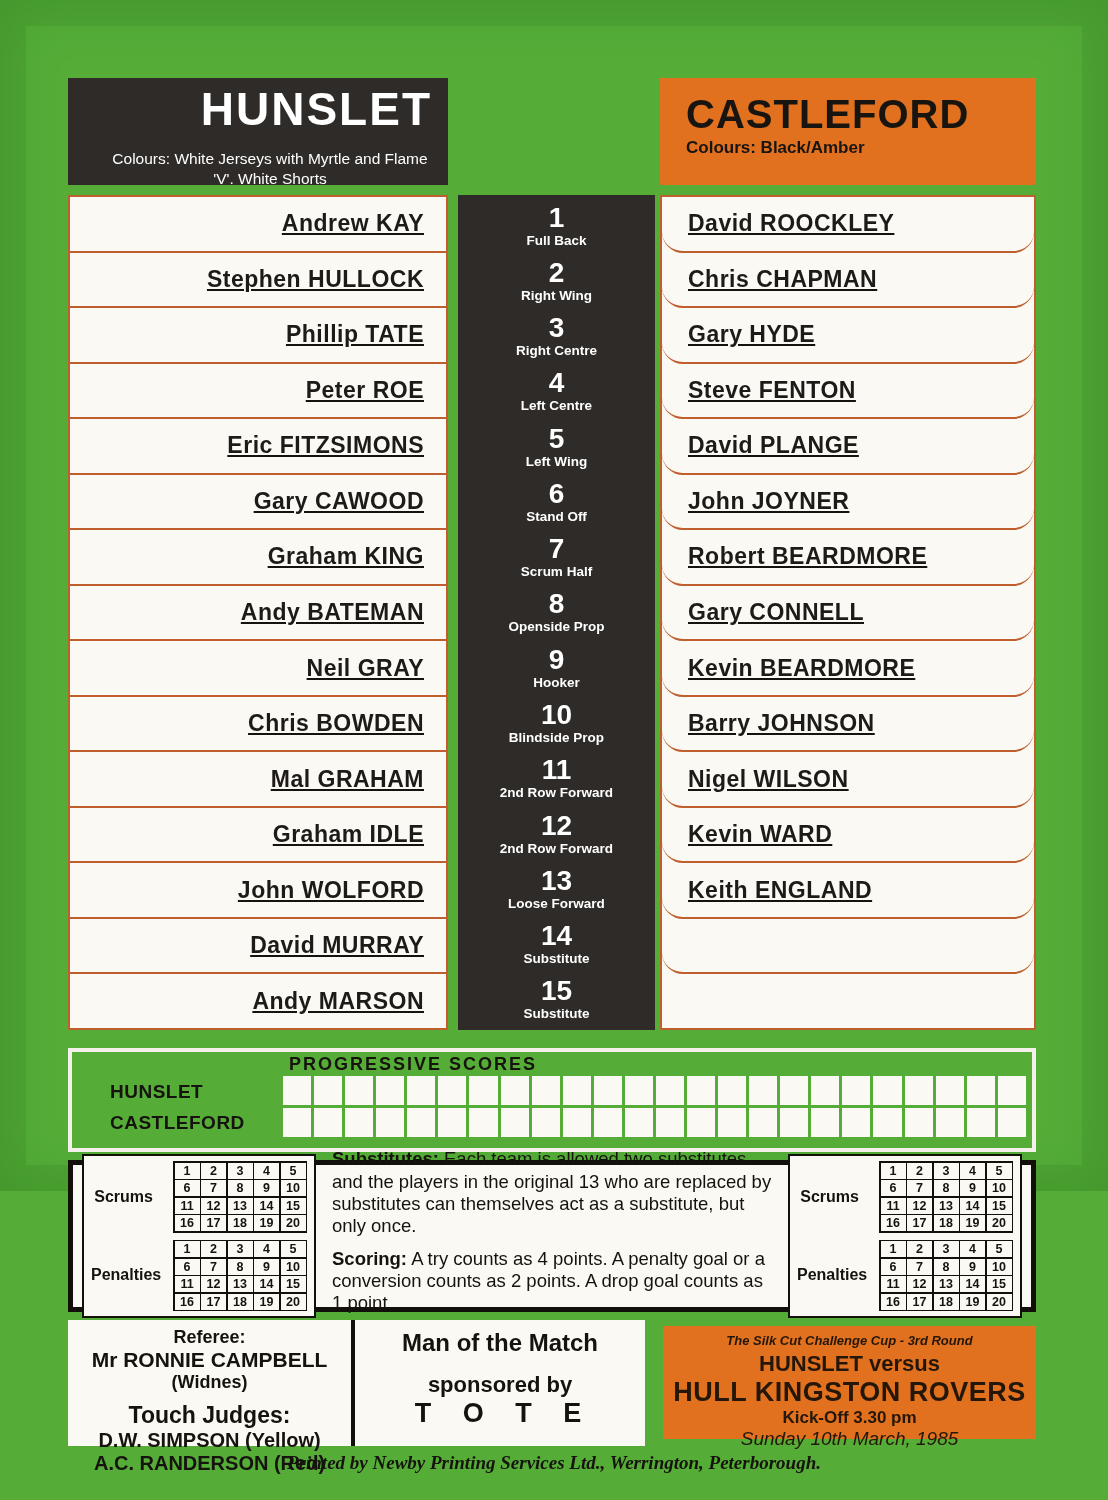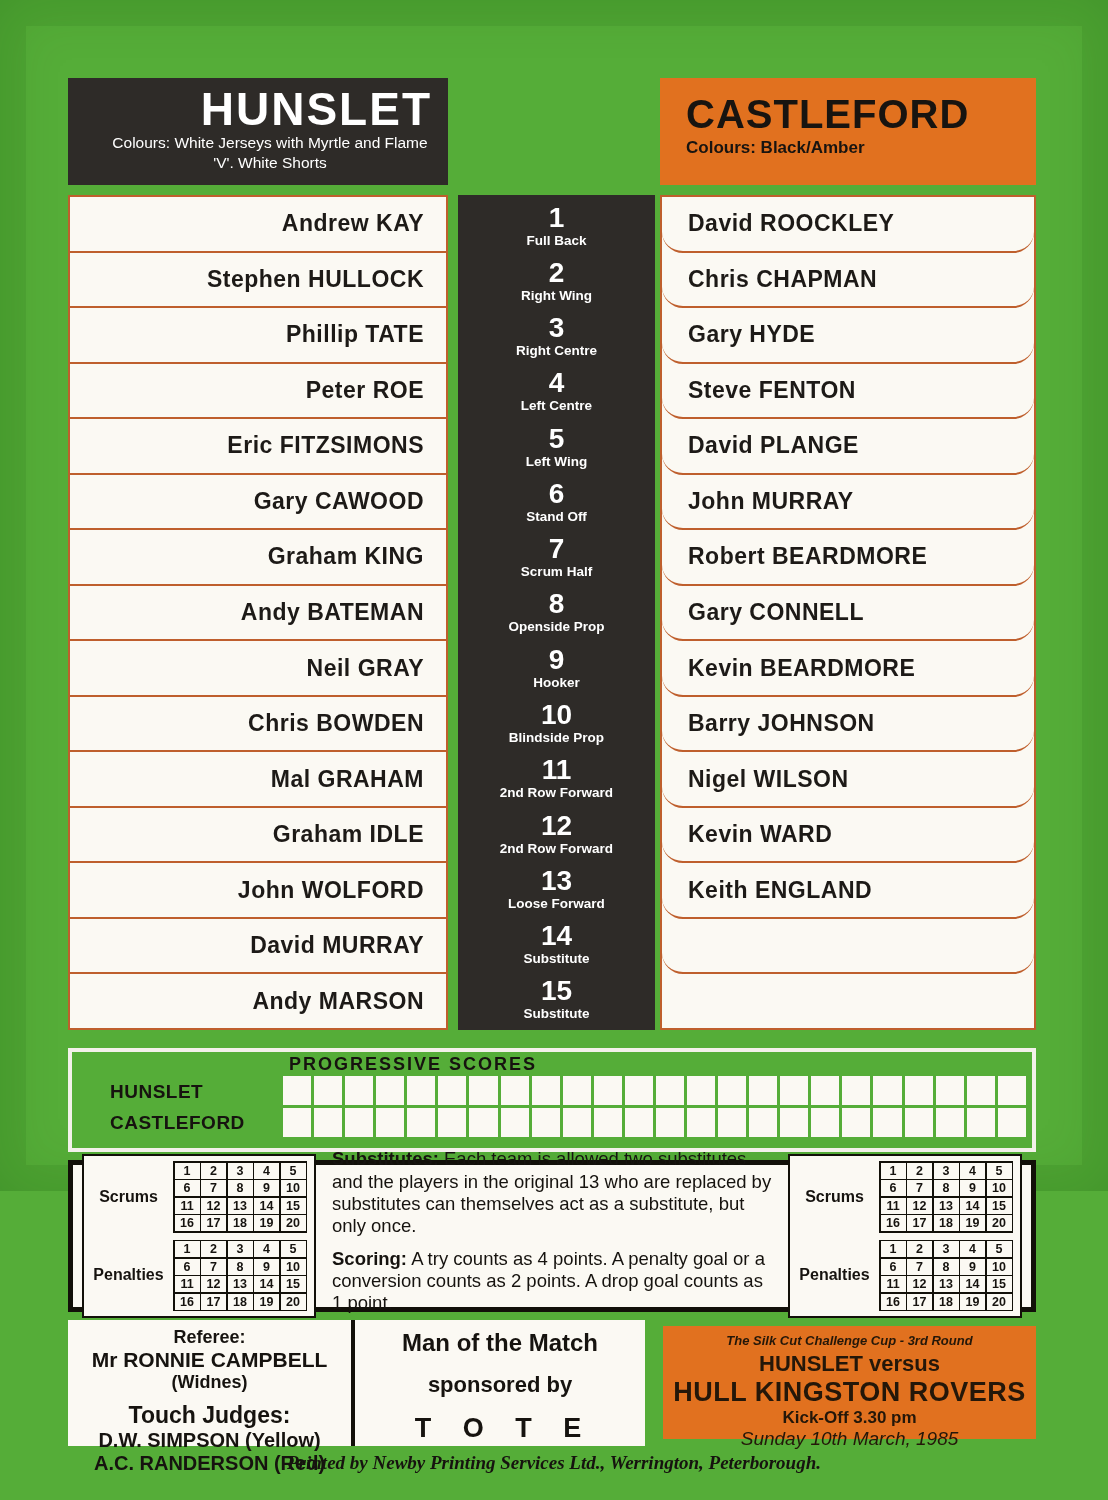--- a/index.html
+++ b/index.html
@@ -13,29 +13,29 @@
     font-family:"Liberation Sans",sans-serif;color:var(--ink);overflow:hidden;
   }
   .page{position:relative;width:1108px;height:1191px;
     box-shadow:inset 0 0 0 26px rgba(25,95,15,.12), inset 0 0 60px rgba(20,80,10,.18);}
   .content{position:absolute;left:68px;top:78px;width:968px;}
 
   
   .hdr-row{display:flex;height:107px;}
   .hdr-home{width:380px;background:var(--panel-black);color:#fff;padding:7px 10px 0 0;}
   .hdr-home .title{font-size:46px;font-weight:bold;letter-spacing:2px;line-height:1.05;text-align:right;padding-right:6px;}
-  .hdr-home .sub{font-size:15.5px;text-align:center;padding-left:34px;margin-top:0;line-height:1.25;}
+  .hdr-home .sub{font-size:15.5px;text-align:center;padding-left:34px;margin-top:16px;line-height:1.25;}
   .hdr-spacer{width:212px;}
   .hdr-away{width:376px;background:var(--orange);color:#181410;padding:15px 6px 0 26px;}
   .hdr-away .title{font-size:40px;font-weight:bold;letter-spacing:1px;line-height:1.05;}
   .hdr-away .sub{font-size:17px;font-weight:bold;margin-top:3px;}
 
   
   .sheet{display:flex;height:835px;margin-top:10px;}
-  .col-home,.col-away{width:380px;background:var(--paper);border:2px solid var(--rust);display:flex;flex-direction:column;}
+  .col-home,.col-away{width:380px;background:var(--paper);border:2px solid var(--rust);display:flex;flex-direction:column;text-decoration:underline;}
   .col-away{width:376px;}
   .player-row{flex:1;display:flex;align-items:center;border-bottom:2px solid var(--rust);
     font-weight:bold;font-size:23px;letter-spacing:.5px;color:#1d1a17;}
   .player-row:last-child{border-bottom:none;}
   .col-home .player-row{justify-content:flex-end;padding-right:22px;}
   .col-away .player-row{justify-content:flex-start;padding-left:26px;border-radius:21px;}
   .col-pos{width:197px;margin:0 5px 0 10px;background:var(--panel-black);color:#fff;display:flex;flex-direction:column;padding:3px 0;}
   .pos-cell{flex:1;display:flex;flex-direction:column;align-items:center;justify-content:center;}
   .pos-num{font-size:28px;font-weight:bold;line-height:1;}
   .pos-label{font-size:13.5px;font-weight:bold;margin-top:1px;}
@@ -47,38 +47,38 @@
   .prog-labels{width:211px;display:flex;flex-direction:column;justify-content:flex-end;padding:0 0 4px 38px;}
   .prog-label{height:31px;line-height:31px;font-weight:bold;font-size:19px;letter-spacing:.5px;}
   .prog-grid{flex:1;display:flex;flex-direction:column;gap:3px;}
   .prog-row{display:flex;gap:3px;height:29px;}
   .prog-cell{flex:1;background:var(--paper);}
 
   
   .rules{margin-top:8px;height:152px;background:var(--paper);border:5px solid #121009;display:flex;align-items:center;padding:0 9px;}
   .tally-box{border:2px solid #121009;padding:5px 7px;display:flex;flex-direction:column;gap:7px;background:var(--paper);}
   .tally-row{display:flex;align-items:center;}
-  .tally-label{font-weight:bold;font-size:16px;width:82px;text-align:center;padding-right:7px;}
+  .tally-label{font-weight:bold;font-size:16px;width:82px;text-align:right;padding-right:20px;}
   .tally-grid{display:grid;grid-template-columns:repeat(5,25px);grid-auto-rows:16px;background:#121009;gap:1.5px;padding:1.5px;}
   .tally-cell{background:var(--paper);display:flex;align-items:center;justify-content:center;font-size:12.5px;font-weight:bold;}
   .rules-text{flex:1;padding:2px 14px 0 16px;font-size:18.5px;line-height:1.2;}
   .rules-text p{margin:0 0 11px 0;}
 
   
   .bottom{margin-top:8px;display:flex;height:126px;}
   .officials{width:287px;background:var(--paper);border-right:4px solid #121009;text-align:center;padding-top:7px;font-weight:bold;}
   .officials .l1{font-size:18px;}
   .officials .l2{font-size:21px;}
   .officials .l3{font-size:18px;margin-bottom:9px;}
   .officials .l4{font-size:23px;}
   .officials .l5,.officials .l6{font-size:20px;}
   .motm{width:290px;background:var(--paper);text-align:center;padding-top:9px;font-weight:bold;}
   .motm .l1{font-size:24px;}
   .motm .l2{font-size:22px;margin-top:15px;}
-  .motm .l3{font-size:27px;letter-spacing:12px;margin-top:15px;padding-left:8px;}
+  .motm .l3{font-size:27px;letter-spacing:12px;padding-left:8px;}
   .bottom-spacer{width:18px;}
   .next-match{flex:1;background:var(--orange);margin-top:6px;height:113px;text-align:center;color:#241709;padding-top:7px;}
   .next-match .comp{font-style:italic;font-weight:bold;font-size:13px;}
   .next-match .l1{font-weight:bold;font-size:22px;margin-top:3px;}
   .next-match .l2{font-weight:bold;font-size:27px;letter-spacing:.5px;}
   .next-match .l3{font-weight:bold;font-size:17px;}
   .next-match .l4{font-style:italic;font-size:19px;}
 
   .footer{position:absolute;left:0;width:1108px;top:1452px;text-align:center;
     font-family:"Liberation Serif",serif;font-style:italic;font-weight:bold;font-size:19px;}
@@ -180,21 +180,21 @@
             <div class="pos-num">15</div>
             <div class="pos-label">Substitute</div>
           </div>
         </div>
       <div class="col-away">
           <div class="player-row">David ROOCKLEY</div>
           <div class="player-row">Chris CHAPMAN</div>
           <div class="player-row">Gary HYDE</div>
           <div class="player-row">Steve FENTON</div>
           <div class="player-row">David PLANGE</div>
-          <div class="player-row">John MURRAY</div>
+          <div class="player-row">John JOYNER</div>
           <div class="player-row">Robert BEARDMORE</div>
           <div class="player-row">Gary CONNELL</div>
           <div class="player-row">Kevin BEARDMORE</div>
           <div class="player-row">Barry JOHNSON</div>
           <div class="player-row">Nigel WILSON</div>
           <div class="player-row">Kevin WARD</div>
           <div class="player-row">Keith ENGLAND</div>
           <div class="player-row"></div>
           <div class="player-row"></div>
         </div>

